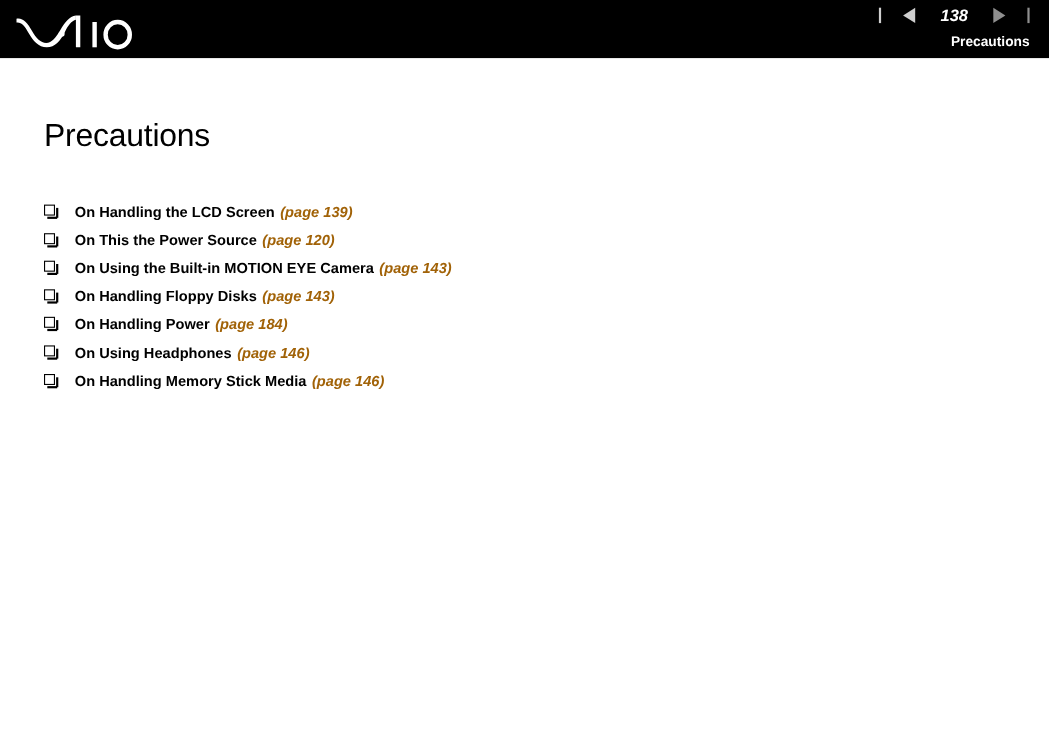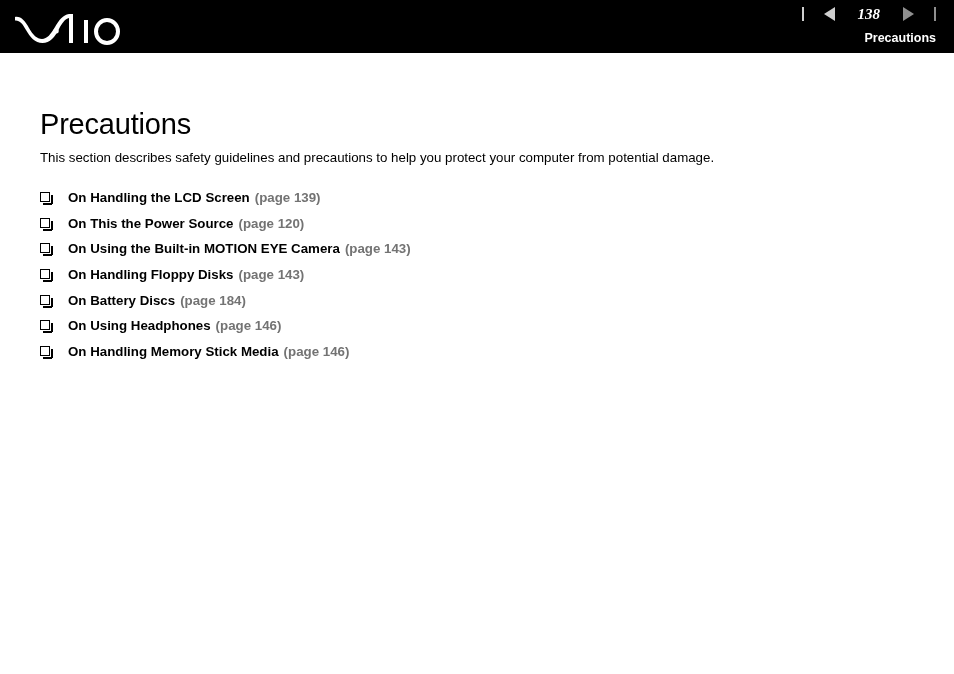--- a/index.html
+++ b/index.html
@@ -41,21 +41,20 @@
     text-align: right;
     line-height: 1;
   }
 
   #page-nav-row {
     display: flex;
     align-items: center;
     justify-content: flex-end;
     height: 20px;
     gap: 20px;
-    font-family: Liberation Serif, serif;
   }
 
   .nav-arrow {
     display: inline-block;
     width: 0;
     height: 0;
     border-top: 7px solid transparent;
     border-bottom: 7px solid transparent;
   }
   .nav-arrow-left {
@@ -130,21 +129,21 @@
     left: 40px;
     top: 132px;
     width: 860px;
     margin: 0;
     padding: 0;
     list-style: none;
   }
 
   .toc-item {
     display: flex;
-    align-items: center;
+    align-items: flex-start;
     height: 25.6px;
     font-size: 13.3px;
     font-weight: bold;
     white-space: nowrap;
   }
 
   .toc-bullet {
     display: inline-block;
     width: 28px;
     flex: 0 0 28px;
@@ -180,23 +179,24 @@
     height: 9px;
     background: #000000;
   }
 
   .toc-label {
     color: #000000;
     font-weight: bold;
   }
 
   .toc-page-ref {
-    color: #737373;
+    color: #a16207;
     font-weight: bold;
     margin-left: 5px;
+    font-style: italic;
   }
 </style>
 </head>
 <body>
 
 <div id="header-bar">
 
   <div id="vaio-logo">
     <svg viewBox="0 0 232 76" width="116" height="38" aria-label="VAIO">
 
@@ -222,21 +222,20 @@
     </div>
     <div id="header-section-label">Precautions</div>
   </div>
 
 </div>
 
 <div id="content">
 
   <h1 id="page-title">Precautions</h1>
 
-  <p id="intro-text">This section describes safety guidelines and precautions to help you protect your computer from potential damage.</p>
 
   <ul id="toc-list">
 
     <li class="toc-item">
       <span class="toc-bullet">
           <span class="toc-bullet-side"></span>
         </span>
       <span class="toc-label">On Handling the LCD Screen</span>
       <span class="toc-page-ref">(page 139)</span>
     </li>
@@ -263,21 +262,21 @@
           <span class="toc-bullet-side"></span>
         </span>
       <span class="toc-label">On Handling Floppy Disks</span>
       <span class="toc-page-ref">(page 143)</span>
     </li>
 
     <li class="toc-item">
       <span class="toc-bullet">
           <span class="toc-bullet-side"></span>
         </span>
-      <span class="toc-label">On Battery Discs</span>
+      <span class="toc-label">On Handling Power</span>
       <span class="toc-page-ref">(page 184)</span>
     </li>
 
 
     <li class="toc-item">
       <span class="toc-bullet">
           <span class="toc-bullet-side"></span>
         </span>
       <span class="toc-label">On Using Headphones</span>
       <span class="toc-page-ref">(page 146)</span>

